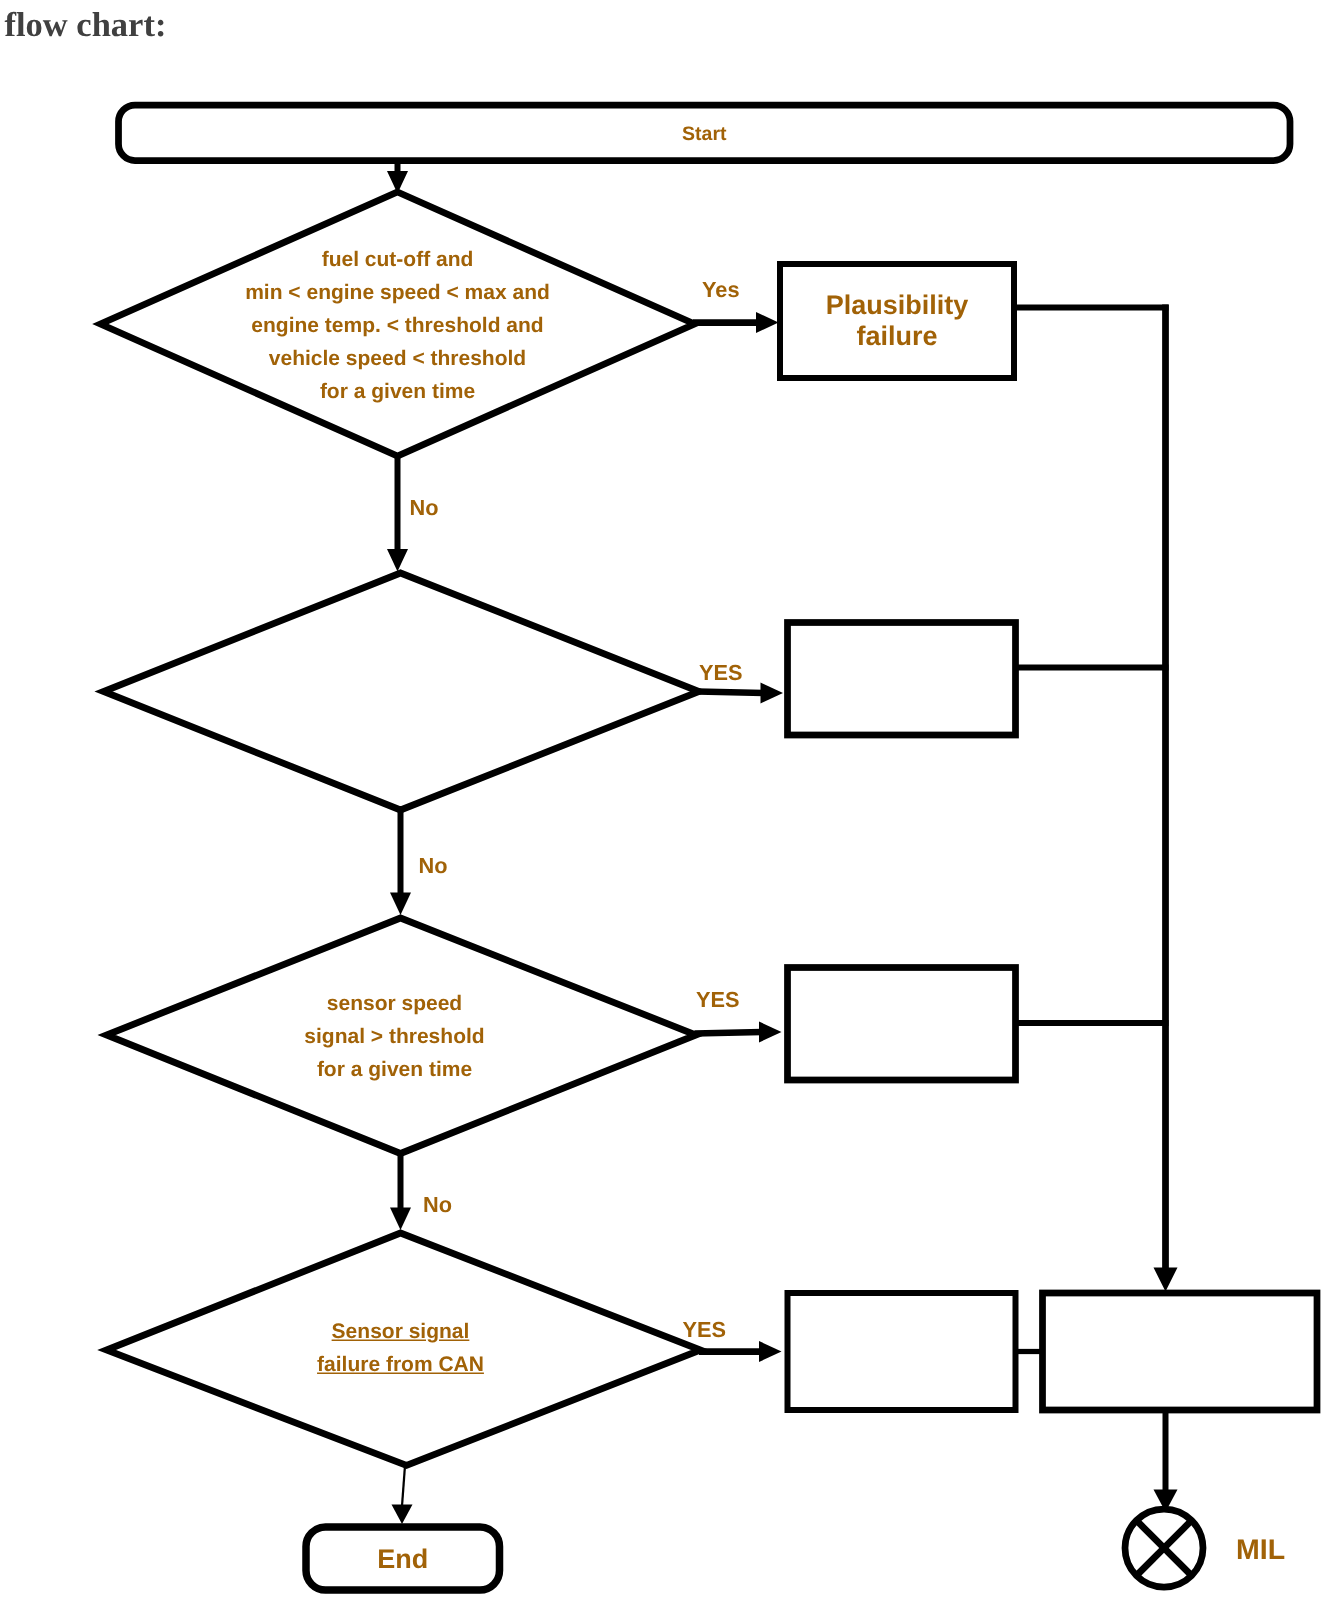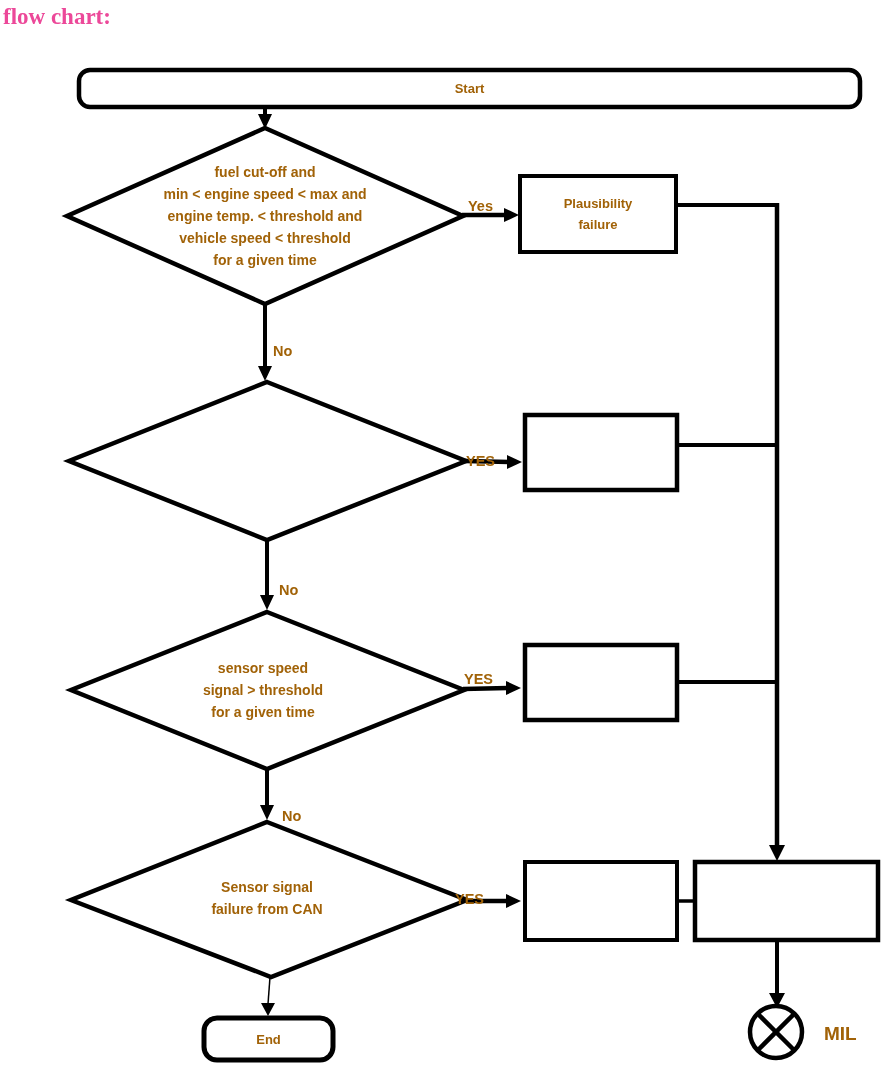--- a/index.html
+++ b/index.html
@@ -11,40 +11,40 @@
     font-family: "Liberation Sans", sans-serif;
     overflow: hidden;
   }
   .page-title {
     position: absolute;
     left: 3px;
     top: 4px;
     font-family: "Liberation Serif", "DejaVu Serif", serif;
     font-weight: bold;
     font-size: 23px;
-    color: #ec4899;
+    color: #404040;
   }
   .shapes { position: absolute; left: 0; top: 0; }
   .shapes * { stroke-linecap: butt; }
   .lbl {
     position: absolute;
     color: #a16207;
     font-weight: bold;
     white-space: pre-line;
   }
   .center {
     display: flex;
     align-items: center;
     justify-content: center;
     text-align: center;
   }
   .node-label { font-size: 14px; line-height: 22px; }
-  .box-label  { font-size: 13px; line-height: 21px; }
+  .box-label  { font-size: 18px; line-height: 21px; }
   .term-label { font-size: 13px; }
-  .edge-label { font-size: 14.5px; margin-top: 12px; }
+  .edge-label { font-size: 14.5px; }
 </style>
 </head>
 <body>
 
 <div class="stage">
 
   <div class="page-title">flow chart:</div>
 
   <svg class="shapes" width="896" height="1072" viewBox="0 0 896 1072">
 
@@ -181,21 +181,21 @@
   <div class="lbl center box-label" style="left:520px; top:176px; width:156px; height:76px;">Plausibility
 failure</div>
 
 
 
   <div class="lbl center node-label" style="left:64px; top:657px; width:398px; height:66px;">sensor speed
 signal  &gt; threshold
 for a given time</div>
 
 
-  <div class="lbl center node-label" style="left:68px; top:876px; width:398px; height:44px;">Sensor signal
+  <div class="lbl center node-label" style="left:68px; top:876px; width:398px; height:44px;text-decoration:underline;">Sensor signal
 failure from CAN</div>
 
 
 
   <div class="lbl center box-label" style="left:204px; top:1018px; width:129px; height:42px;">End</div>
 
   <div class="lbl" style="left:824px; top:1023px; font-size:19px;">MIL</div>
 
   <div class="lbl edge-label" style="left:468px; top:186px;">Yes</div>
   <div class="lbl edge-label" style="left:273px; top:331px;">No</div>

